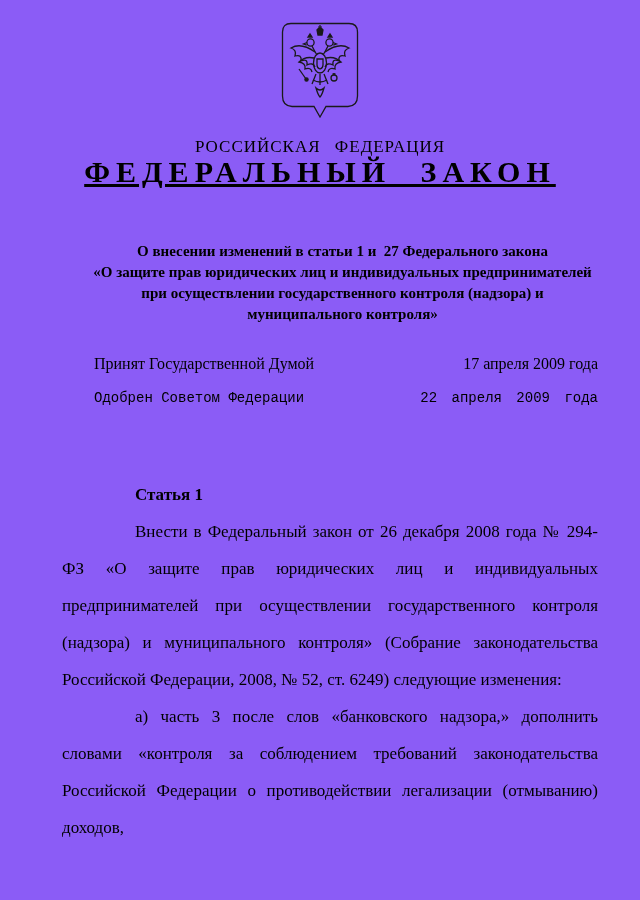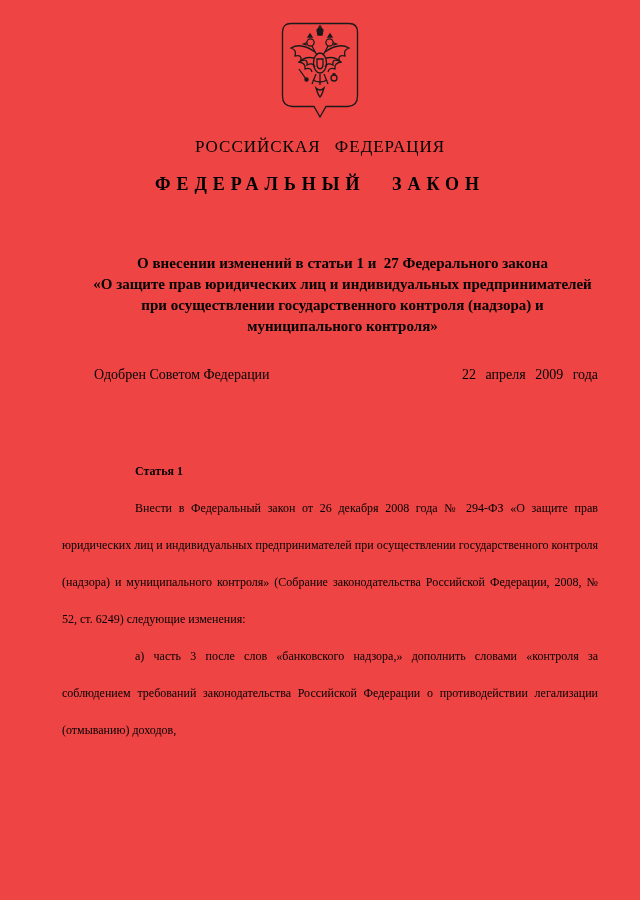--- a/index.html
+++ b/index.html
@@ -2,47 +2,48 @@
 <html><head>
 <meta charset="utf-8">
 <style>
   * { margin: 0; padding: 0; box-sizing: border-box; }
   html, body { background: #ffffff; }
   .page {
     position: relative;
     width: 640px;
     height: 900px;
     margin: 0 auto;
-    background: #ef4444;
+    background: #8b5cf6;
     color: #000000;
     font-family: "Liberation Serif", serif;
     overflow: hidden;
   }
   .emblem-wrap {
     padding-top: 22px;
     display: flex;
     justify-content: center;
   }
   .emblem-svg { display: block; }
   .country {
     margin-top: 18px;
     text-align: center;
     font-size: 17px;
     letter-spacing: 1px;
     word-spacing: 9px;
     line-height: 20px;
   }
   .doc-type {
-    margin-top: 12px;
+    margin-top: 0;
     text-align: center;
-    font-size: 18px;
+    font-size: 30px;
     font-weight: bold;
     letter-spacing: 6px;
     word-spacing: 16px;
     line-height: 30px;
+    text-decoration: underline;
   }
   .law-title {
     margin-top: 54px;
     text-align: center;
     font-weight: bold;
     font-size: 15px;
     line-height: 21px;
     padding-left: 45px;
   }
   .law-title .t-line { white-space: pre-wrap; }
@@ -54,29 +55,29 @@
     justify-content: space-between;
     align-items: baseline;
     height: 22px;
   }
   .adoption-row + .adoption-row { margin-top: 13px; }
   .adoption-label-duma, .adoption-date-duma {
     font-family: "Liberation Serif", serif;
     font-size: 16px;
   }
   .adoption-label-council, .adoption-date-council {
-    font-family: Liberation Serif, serif;
+    font-family: Liberation Mono, monospace;
     font-size: 14px;
     text-align: right;
   }
   .adoption-row .lbl { margin-left: 32px; }
   .adoption-date-council { word-spacing: 6px; }
   .body-text {
     margin: 64px 42px 0 62px;
-    font-size: 12px;
+    font-size: 17px;
     line-height: 37px;
   }
   .article-heading {
     font-weight: bold;
     padding-left: 73px;
   }
   .para {
     text-align: justify;
     text-indent: 73px;
   }
@@ -131,20 +132,24 @@
 
   <div class="law-title">
     <div class="t-line">О внесении изменений в статьи 1 и  27 Федерального закона</div>
     <div class="t-line">«О защите прав юридических лиц и индивидуальных предпринимателей</div>
     <div class="t-line">при осуществлении государственного контроля (надзора) и</div>
     <div class="t-line">муниципального контроля»</div>
   </div>
 
   <div class="adoption">
     <div class="adoption-row">
+      <span class="lbl adoption-label-duma">Принят Государственной Думой</span>
+      <span class="adoption-date-duma">17 апреля 2009 года</span>
+    </div>
+    <div class="adoption-row">
       <span class="lbl adoption-label-council">Одобрен Советом Федерации</span>
       <span class="adoption-date-council">22 апреля 2009 года</span>
     </div>
   </div>
 
   <div class="body-text">
     <div class="article-heading">Статья 1</div>
     <p class="para">Внести в Федеральный закон от 26 декабря 2008 года № 294-ФЗ «О защите прав юридических лиц и индивидуальных предпринимателей при осуществлении государственного контроля (надзора) и муниципального контроля» (Собрание законодательства Российской Федерации, 2008, № 52, ст. 6249) следующие изменения:</p>
     <p class="para">а) часть 3 после слов «банковского надзора,» дополнить словами «контроля за соблюдением требований законодательства Российской Федерации о противодействии легализации (отмыванию) доходов,</p>
   </div>

